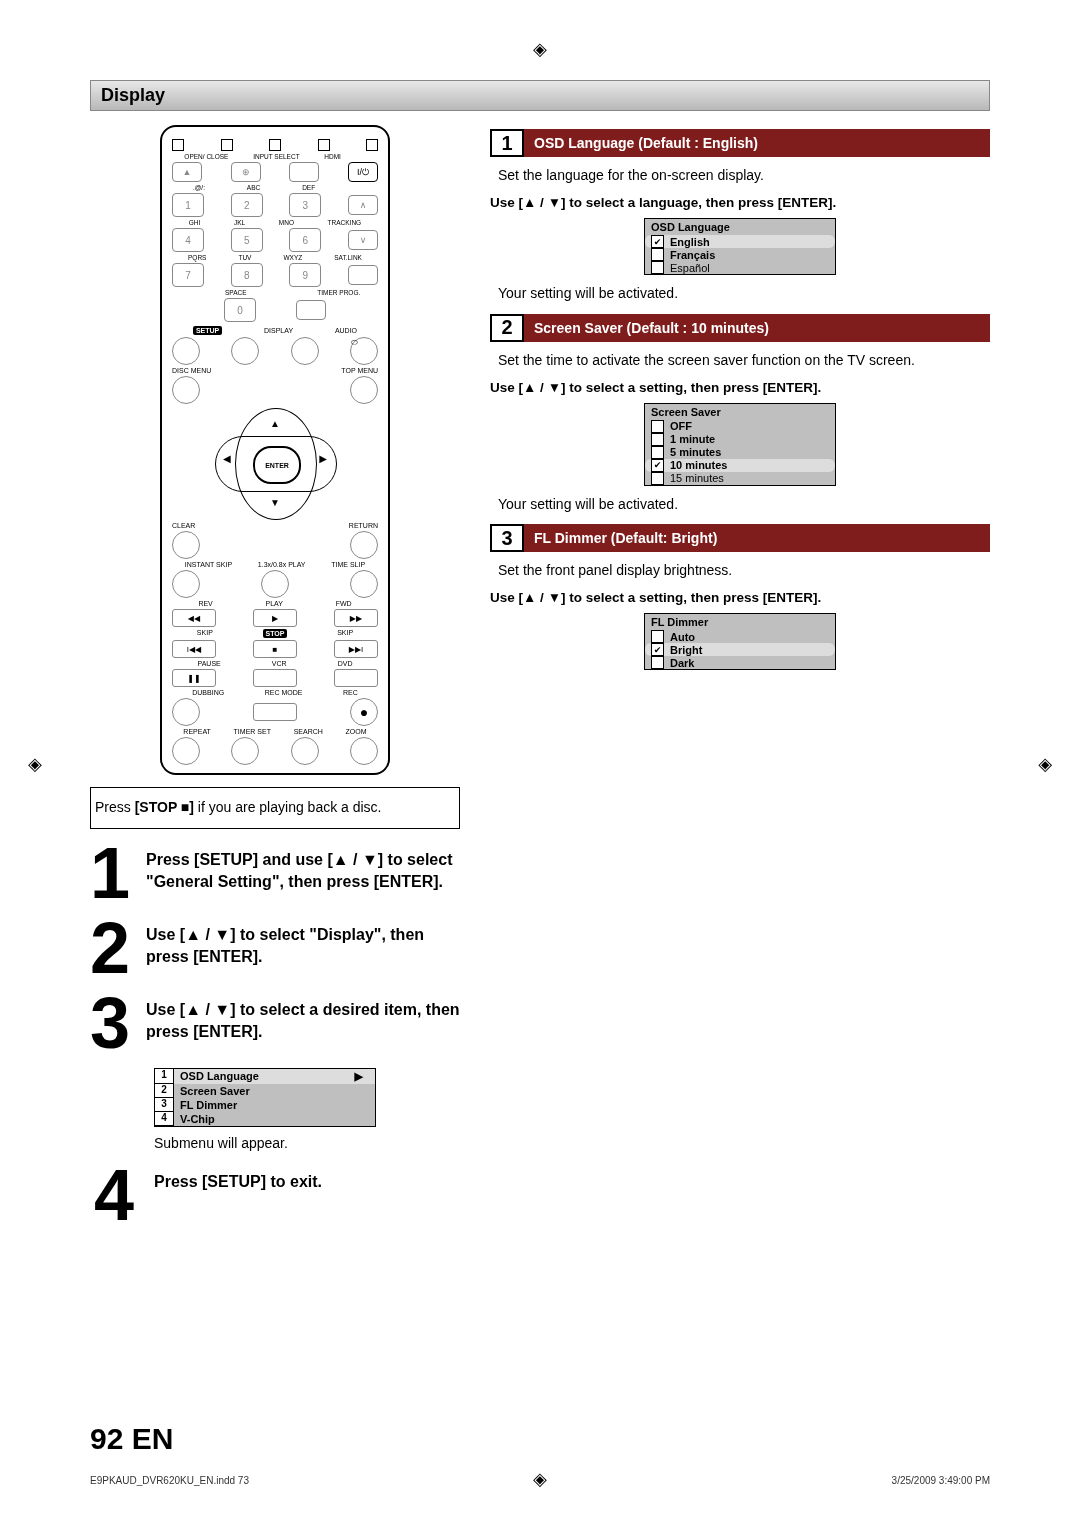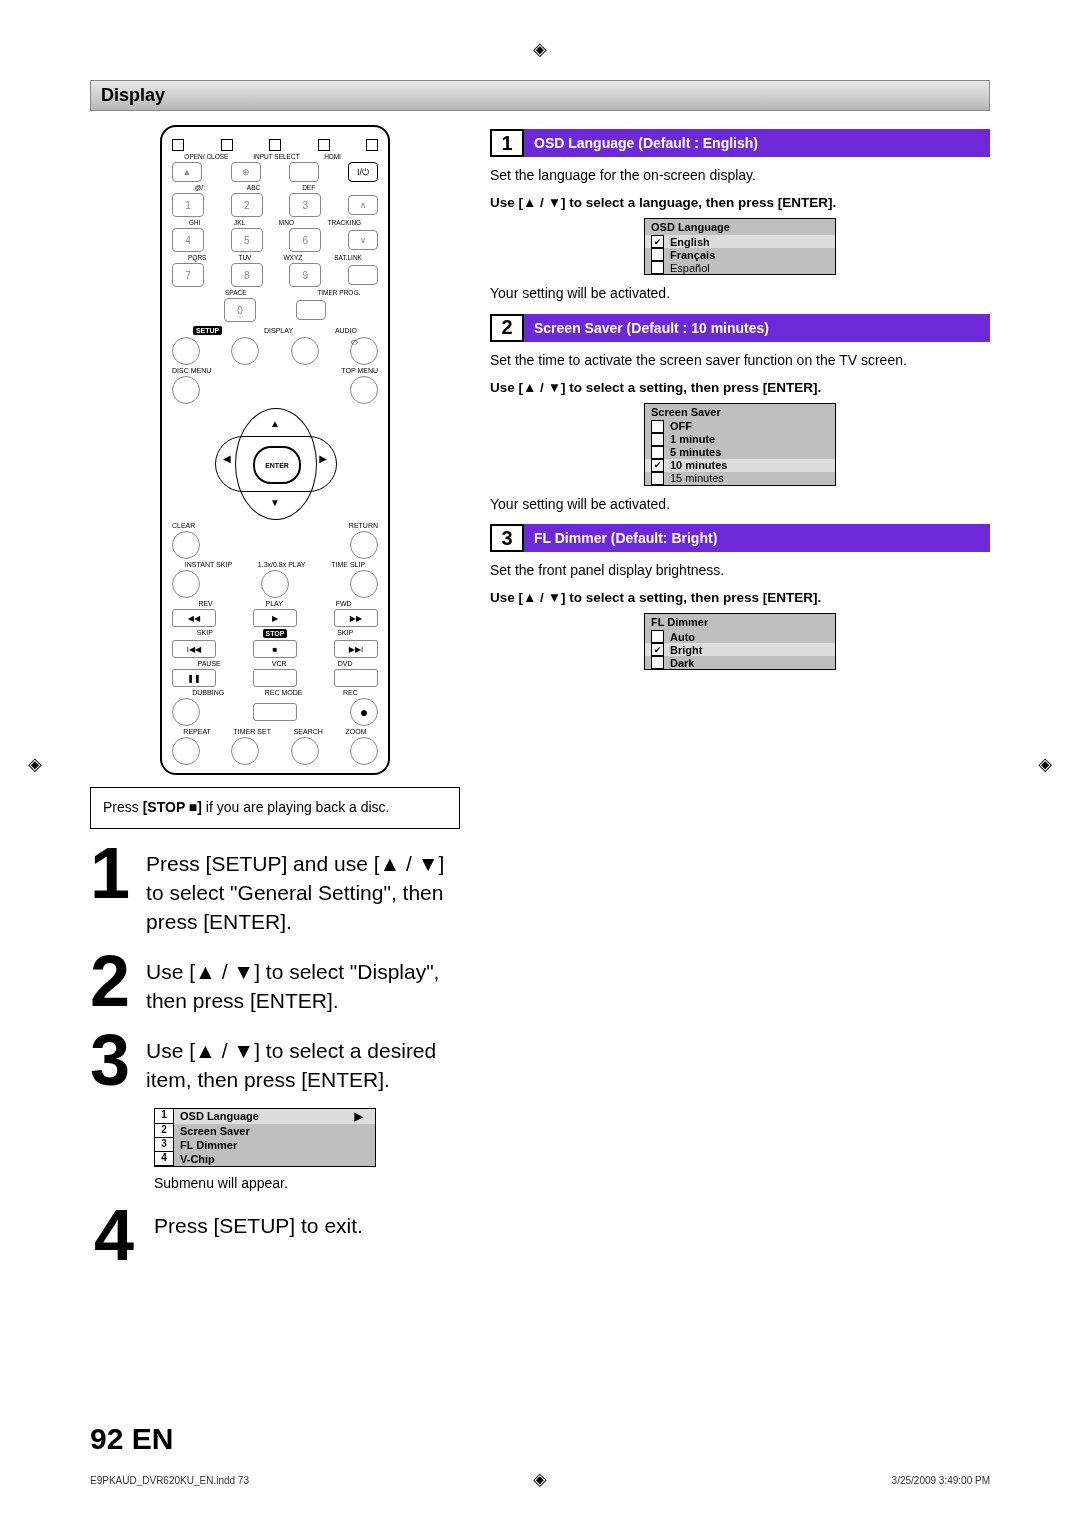--- a/index.html
+++ b/index.html
@@ -69,41 +69,41 @@
   .rc-arrow.right { top:45px; right:8px; }
   .rc-dpad-outline { position:absolute; top:0; left:20px; width:80px; height:110px; border:1px solid #000; border-radius:50%; }
   .rc-dpad-outline2 { position:absolute; top:28px; left:0; width:120px; height:54px; border:1px solid #000; border-radius:28px; }
   .rc-wide { width:42px; height:16px; border:1px solid #888; border-radius:3px; font-size:8px; display:flex; align-items:center; justify-content:center; }
   .rc-row4 { display:flex; justify-content:space-around; margin:2px 0; font-size:7px; }
   .rc-black { background:#000; color:#fff; font-size:7px; font-weight:bold; padding:1px 3px; border-radius:2px; }
   .rc-label-row { display:flex; justify-content:space-around; font-size:6.5px; margin-top:2px; }
 
   .caption-box {
     border: 1.5px solid #000;
-    padding: 10px 12px;
+    padding: 10px 4px;
     font-size: 14px;
     line-height: 1.4;
     margin-top: 8px;
   }
 
   .big-step {
     display: flex;
     gap: 16px;
     margin: 14px 0;
   }
   .big-num {
     font-size: 72px;
     font-weight: bold;
     line-height: 0.85;
     width: 48px;
     text-align: center;
   }
   .big-text {
-    font-size: 21px;
-    font-weight: normal;
+    font-size: 16px;
+    font-weight: bold;
     line-height: 1.4;
     padding-top: 6px;
   }
 
   .menu-table {
     margin-left: 64px;
     border: 1px solid #000;
     width: 220px;
     font-size: 11px;
     background: #bfbfbf;
@@ -127,46 +127,46 @@
     background: #fff;
     border: 2px solid #000;
     font-size: 20px;
     font-weight: bold;
     display: flex;
     align-items: center;
     justify-content: center;
   }
   .item-title {
     flex: 1;
-    background: #6d28d9;
+    background: #7f1d1d;
     color: #fff;
     font-weight: bold;
     font-size: 14px;
     padding: 6px 10px;
   }
   .item-body {
     font-size: 14px;
     line-height: 1.45;
-    margin: 8px 0 10px 0;
+    margin: 8px 0 10px 8px;
   }
   .item-instr {
     font-family: Arial, Helvetica, sans-serif;
     font-weight: bold;
     font-size: 13.5px;
   }
 
   .option-box {
     width: 190px;
     margin: 8px auto 8px auto;
     border: 1px solid #000;
     background: #bfbfbf;
     font-size: 11px;
   }
   .option-box .ob-title { font-weight:bold; padding:2px 6px; }
-  .option-box .ob-row { display:flex; align-items:center; padding:0 6px; gap:6px; }
+  .option-box .ob-row { display:flex; align-items:center; padding:0 6px; gap:6px;border-radius:6px; }
   .option-box .ob-row.sel { background:#ddd; }
   .cb { width:11px; height:11px; border:1px solid #000; background:#fff; display:inline-flex; align-items:center; justify-content:center; font-size:9px; }
   .cb.checked::after { content:"✔"; font-size:9px; }
 
   .page-num {
     position: absolute;
     left: 90px;
     bottom: 72px;
     font-size: 30px;
     font-weight: bold;

